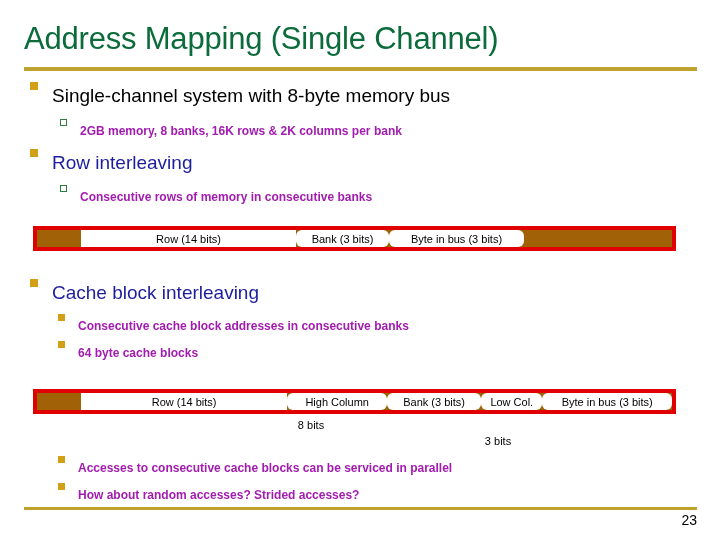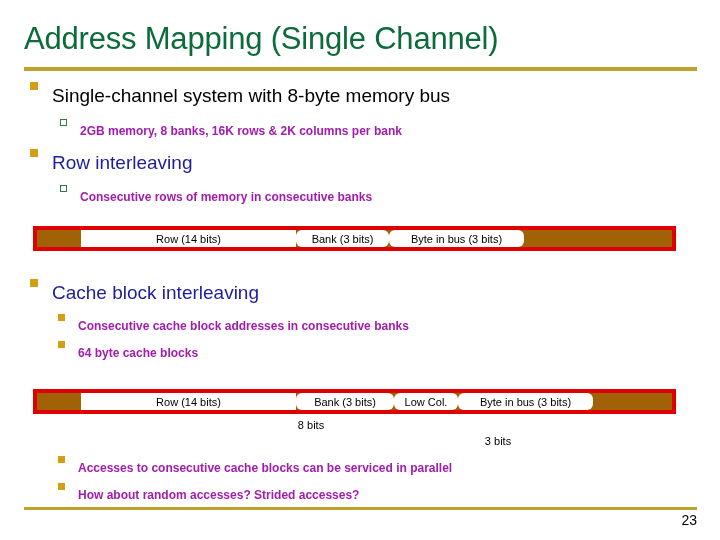--- a/index.html
+++ b/index.html
@@ -180,20 +180,21 @@
   <span class="txt-l2">Consecutive cache block addresses in consecutive banks</span>
 </div>
 
 <div class="bullet-row" style="left:58px; top:344px;">
   <span class="marker marker-l2-gold"></span>
   <span class="txt-l2">64 byte cache blocks</span>
 </div>
 
 <div class="addr-table" style="left:33px; top:389px; width:643px;">
   <div class="addr-cell" style="width:215px;">Row (14 bits)</div>
+  <div class="addr-cell" style="width:104px;">High Column</div>
   <div class="addr-cell" style="width:98px;">Bank (3 bits)</div>
   <div class="addr-cell" style="width:64px;">Low Col.</div>
   <div class="addr-cell" style="width:135px;">Byte in bus (3 bits)</div>
 </div>
 
 <div class="annot" style="left:281px; top:419px; width:60px;">8 bits</div>
 <div class="annot" style="left:468px; top:419px; width:60px;margin-top:16px;">3 bits</div>
 
 <div class="bullet-row" style="left:58px; top:459px;">
   <span class="marker marker-l2-gold"></span>

